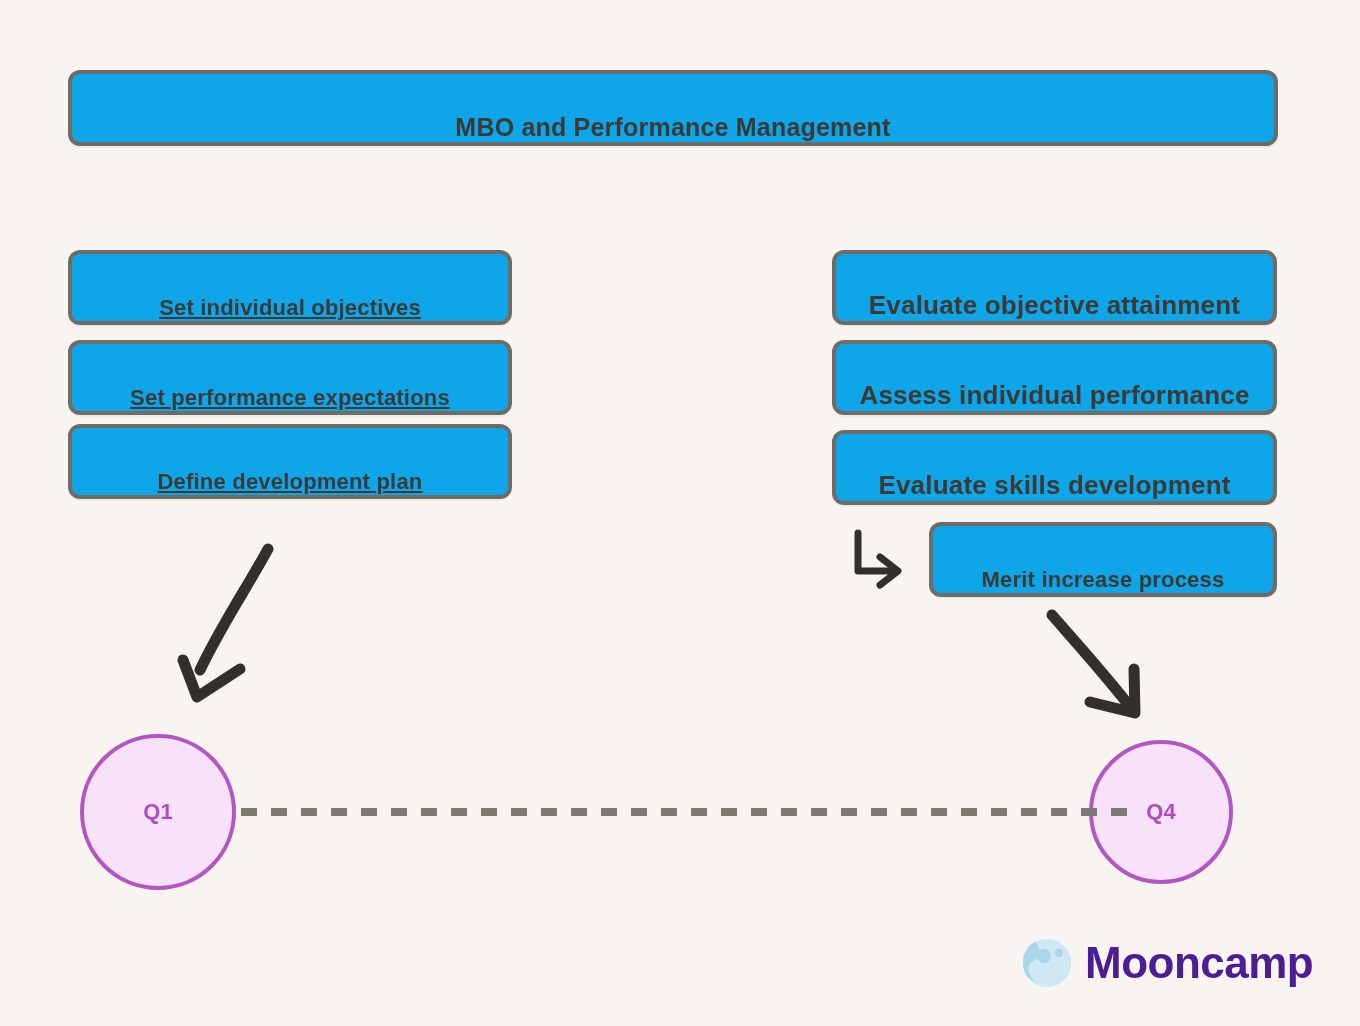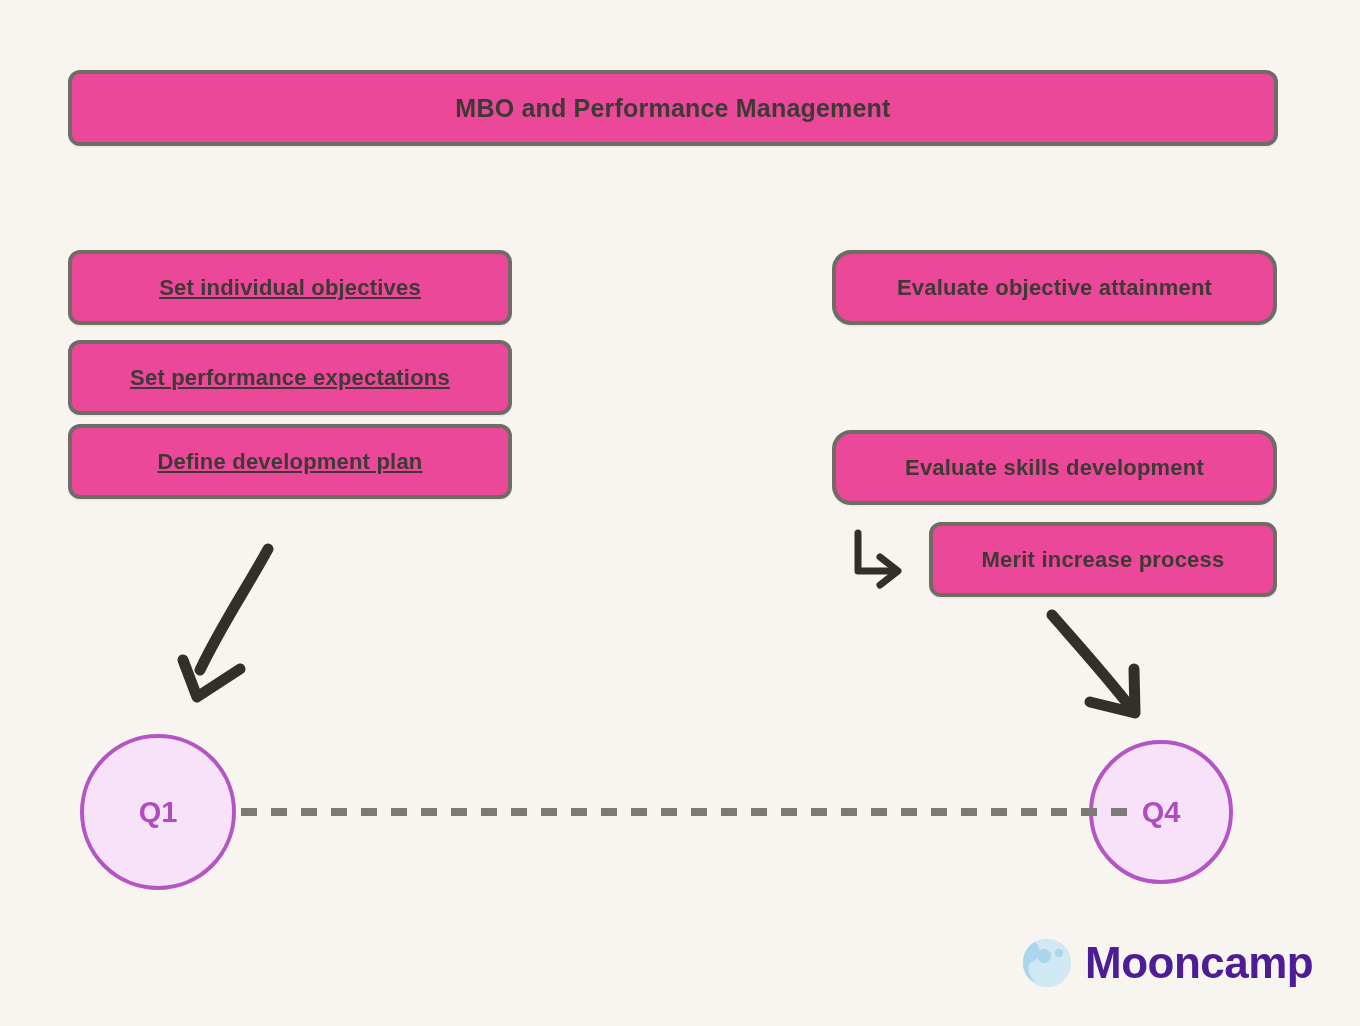--- a/index.html
+++ b/index.html
@@ -20,25 +20,25 @@
     left: 0;
     top: 0;
     width: 1360px;
     height: 1026px;
   }
 
   
   .node-box {
     position: absolute;
     box-sizing: border-box;
-    background: #ec4899;
+    background: #0ea5e9;
     border: 4px solid #6f6c66;
     border-radius: 12px;
     display: flex;
-    align-items: center;
+    align-items: flex-end;
     justify-content: center;
     color: #3d3a35;
     font-weight: bold;
     letter-spacing: 0.2px;
     box-shadow: 0 2px 0 0 rgba(0,0,0,0.04);
   }
 
   
   #title-box {
     left: 68px;
@@ -58,22 +58,21 @@
   }
   #left-box-0 { top: 250px; }
   #left-box-1 { top: 340px; }
   #left-box-2 { top: 412px; margin-top: 12px; }
 
   
   .right-box {
     left: 832px;
     width: 445px;
     height: 75px;
-    font-size: 22px;
-    border-radius: 19px;
+    font-size: 26px;
   }
   #right-box-0 { top: 250px; }
   #right-box-1 { top: 340px; }
   #right-box-2 { top: 430px; }
 
   
   #merit-box {
     left: 929px;
     top: 522px;
     width: 348px;
@@ -96,21 +95,21 @@
     position: absolute;
     box-sizing: border-box;
     border-radius: 50%;
     background: #f7e2fa;
     border: 4px solid #b455c4;
     display: flex;
     align-items: center;
     justify-content: center;
     color: #b04cbe;
     font-weight: bold;
-    font-size: 29px;
+    font-size: 22px;
   }
   #circle-q1 {
     left: 80px;
     top: 734px;
     width: 156px;
     height: 156px;
   }
   #circle-q4 {
     left: 1089px;
     top: 740px;
@@ -154,20 +153,23 @@
   </div>
   <div class="node-box left-box" id="left-box-1">
     <span>Set performance expectations</span>
   </div>
   <div class="node-box left-box" id="left-box-2">
     <span>Define development plan</span>
   </div>
 
   <div class="node-box right-box" id="right-box-0">
     <span>Evaluate objective attainment</span>
+  </div>
+  <div class="node-box right-box" id="right-box-1">
+    <span>Assess individual performance</span>
   </div>
   <div class="node-box right-box" id="right-box-2">
     <span>Evaluate skills development</span>
   </div>
 
   <div class="node-box" id="merit-box">
     <span>Merit increase process</span>
   </div>
 
   <div class="quarter-circle" id="circle-q1">

